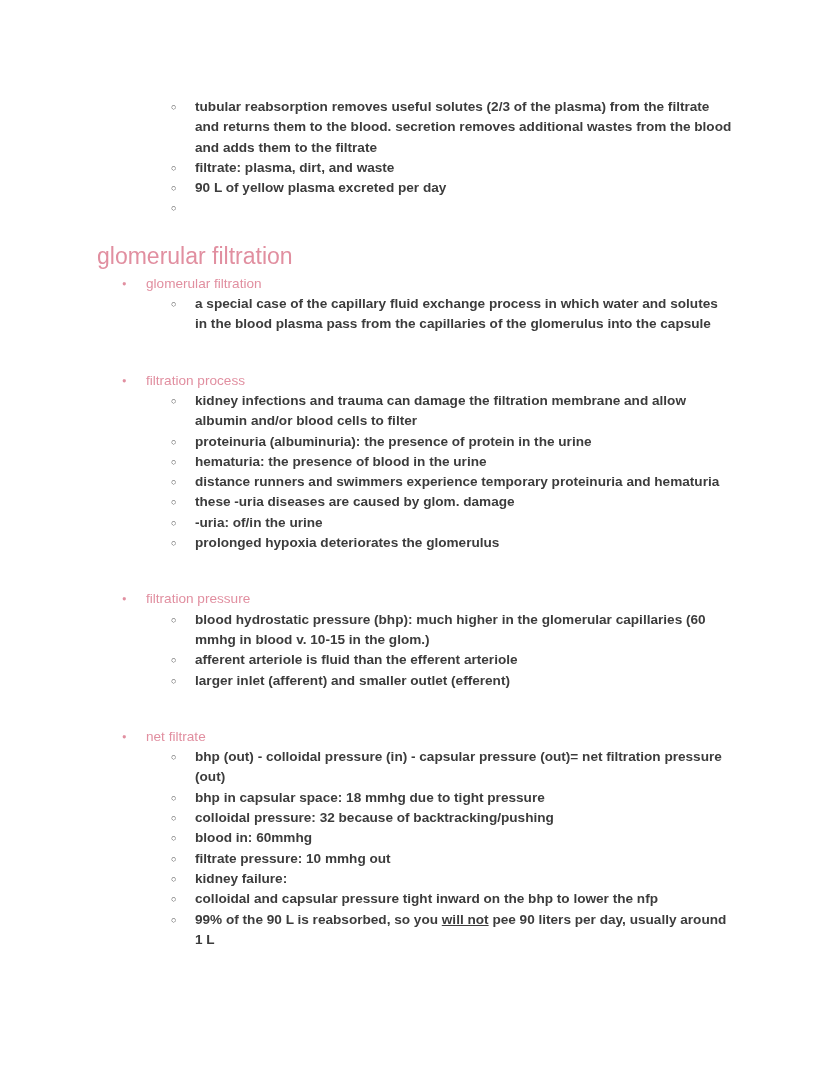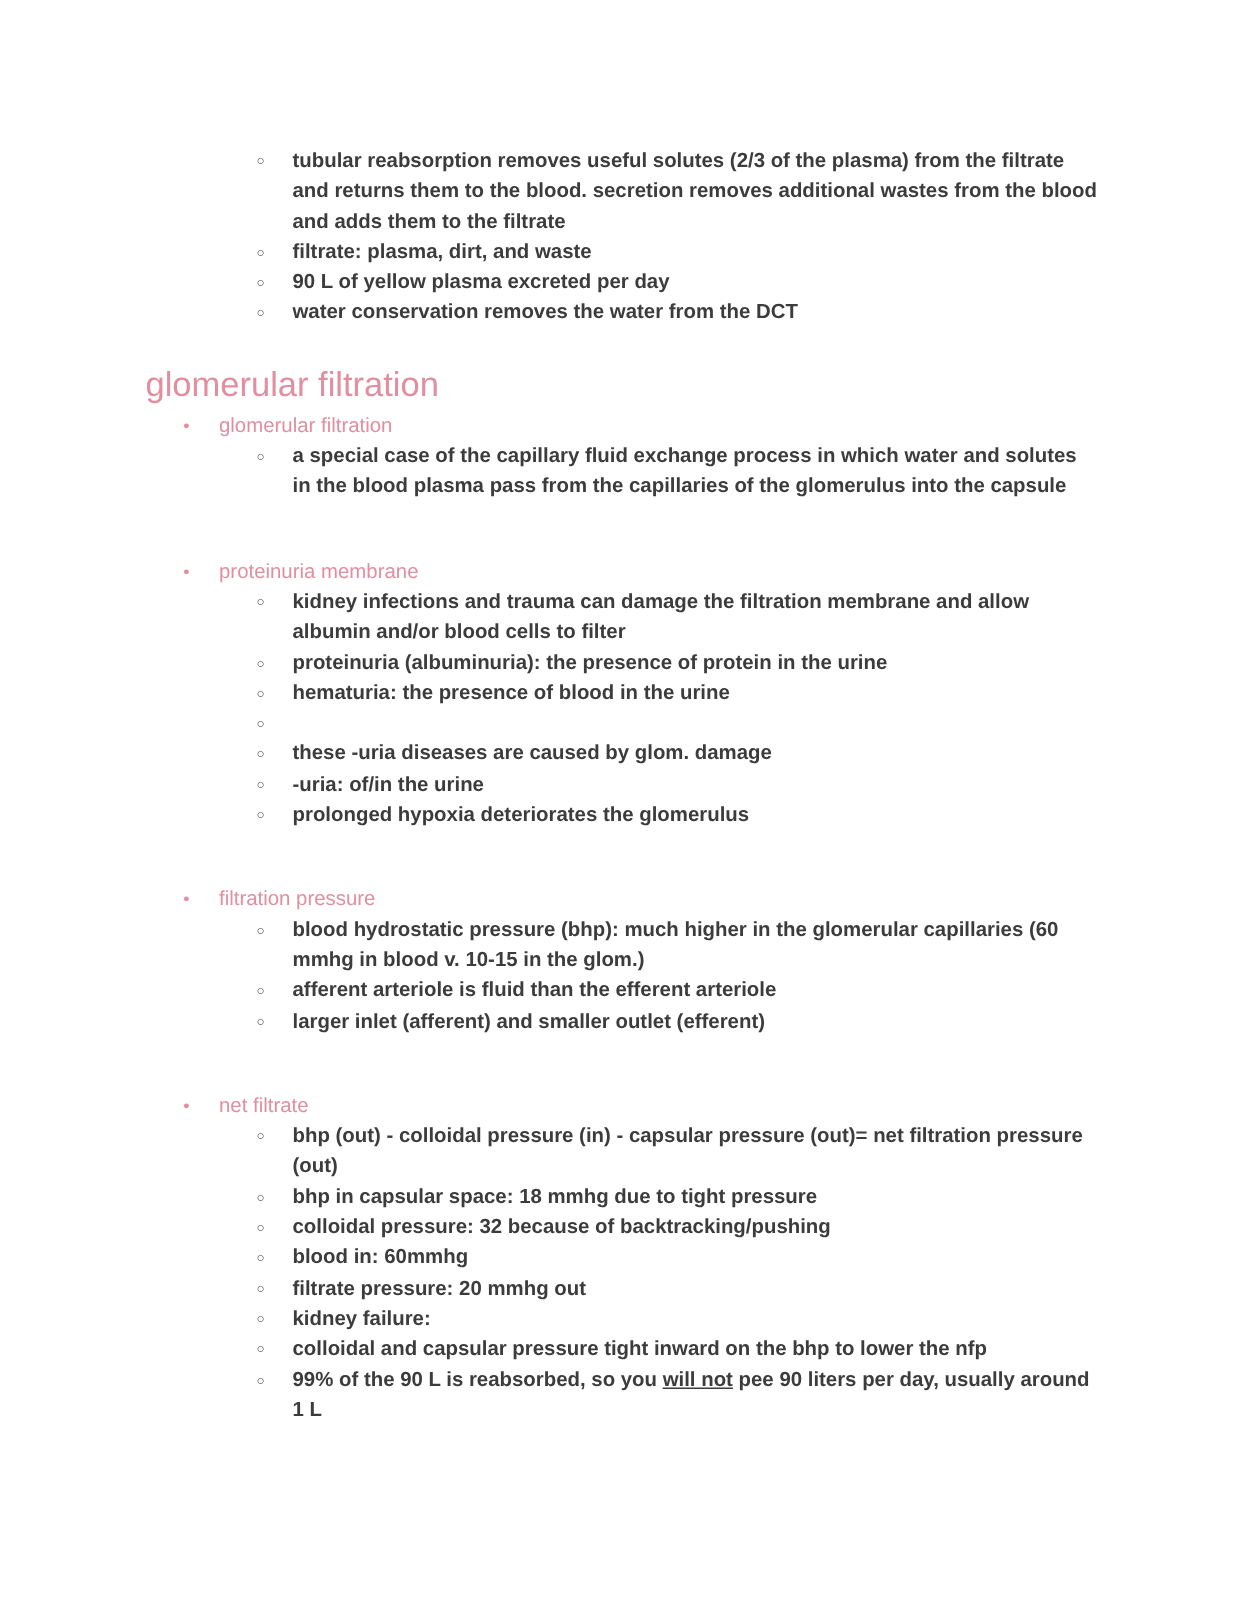--- a/index.html
+++ b/index.html
@@ -61,57 +61,57 @@
       <div class="l2-row">
         <span class="l2-bullet">○</span>
         <span class="l2-text"><span>filtrate: plasma, dirt, and waste</span></span>
       </div>
       <div class="l2-row">
         <span class="l2-bullet">○</span>
         <span class="l2-text"><span>90 L of yellow plasma excreted per day</span></span>
       </div>
       <div class="l2-row">
         <span class="l2-bullet">○</span>
-        <span class="l2-text"><span>water conservation removes the water from the DCT</span></span>
       </div>
     </div>
   <h1 class="doc-heading">glomerular filtration</h1>
   <div>
       <div class="section">
         <div class="l1-row">
           <span class="l1-bullet">●</span>
           <span class="l1-title">glomerular filtration</span>
         </div>
         <div>
           <div class="l2-row">
             <span class="l2-bullet">○</span>
             <span class="l2-text"><span>a special case of the capillary fluid exchange process in which water and solutes in the blood plasma pass from the capillaries of the glomerulus into the capsule</span></span>
           </div>
         </div>
       </div>
       <div class="section">
         <div class="l1-row">
           <span class="l1-bullet">●</span>
-          <span class="l1-title">proteinuria membrane</span>
+          <span class="l1-title">filtration process</span>
         </div>
         <div>
           <div class="l2-row">
             <span class="l2-bullet">○</span>
             <span class="l2-text"><span>kidney infections and trauma can damage the filtration membrane and allow albumin and/or blood cells to filter</span></span>
           </div>
           <div class="l2-row">
             <span class="l2-bullet">○</span>
             <span class="l2-text"><span>proteinuria (albuminuria): the presence of protein in the urine</span></span>
           </div>
           <div class="l2-row">
             <span class="l2-bullet">○</span>
             <span class="l2-text"><span>hematuria: the presence of blood in the urine</span></span>
           </div>
           <div class="l2-row">
             <span class="l2-bullet">○</span>
+            <span class="l2-text"><span>distance runners and swimmers experience temporary proteinuria and hematuria</span></span>
           </div>
           <div class="l2-row">
             <span class="l2-bullet">○</span>
             <span class="l2-text"><span>these -uria diseases are caused by glom. damage</span></span>
           </div>
           <div class="l2-row">
             <span class="l2-bullet">○</span>
             <span class="l2-text"><span>-uria: of/in the urine</span></span>
           </div>
           <div class="l2-row">
@@ -157,21 +157,21 @@
           <div class="l2-row">
             <span class="l2-bullet">○</span>
             <span class="l2-text"><span>colloidal pressure: 32 because of backtracking/pushing</span></span>
           </div>
           <div class="l2-row">
             <span class="l2-bullet">○</span>
             <span class="l2-text"><span>blood in: 60mmhg</span></span>
           </div>
           <div class="l2-row">
             <span class="l2-bullet">○</span>
-            <span class="l2-text"><span>filtrate pressure: 20 mmhg out</span></span>
+            <span class="l2-text"><span>filtrate pressure: 10 mmhg out</span></span>
           </div>
           <div class="l2-row">
             <span class="l2-bullet">○</span>
             <span class="l2-text"><span>kidney failure:</span></span>
           </div>
           <div class="l2-row">
             <span class="l2-bullet">○</span>
             <span class="l2-text"><span>colloidal and capsular pressure tight inward on the bhp to lower the nfp</span></span>
           </div>
           <div class="l2-row">

